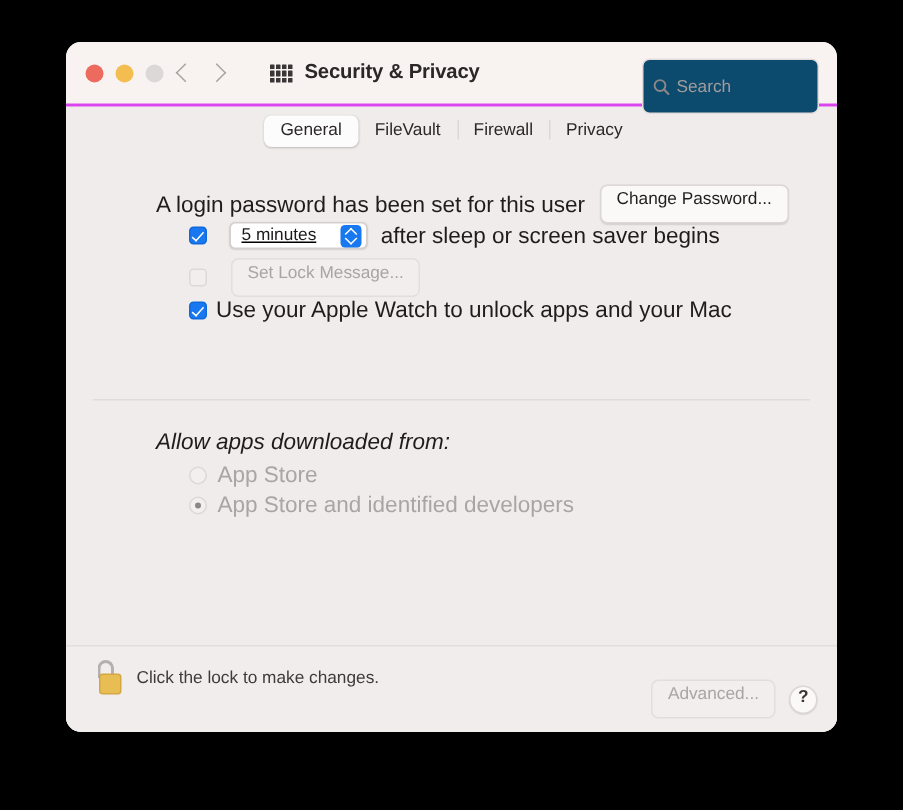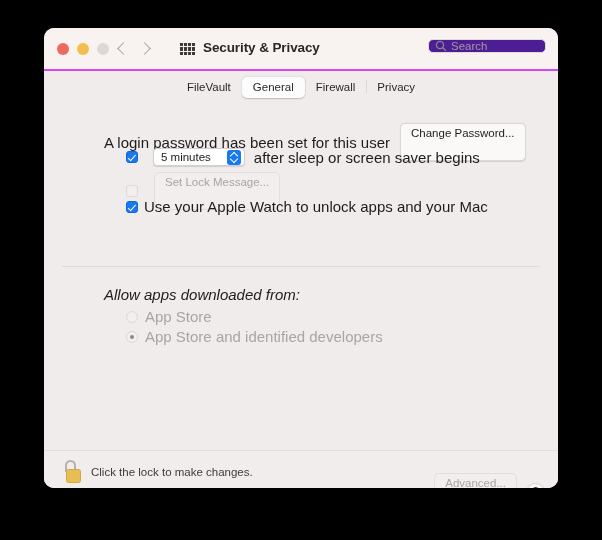--- a/index.html
+++ b/index.html
@@ -98,22 +98,22 @@
     font-weight: bold;
     color: #2b2727;
     letter-spacing: -0.1px;
   }
 
   .search {
     position: absolute;
     right: 12px;
     top: 11px;
     width: 118px;
-    height: 14px;
-    background: #4c1d95;
+    height: 37px;
+    background: #0c4a6e;
     border: 1px solid #e3dcdc;
     border-radius: 5px;
     display: flex;
     align-items: center;
     padding-left: 6px;
   }
   .search svg { flex: none; }
   .search .ph {
     font-size: 11.5px;
     color: #a39c9c;
@@ -173,21 +173,21 @@
   }
   .lbl.dim { color: #aba4a4; }
 
   
   .btn {
     font-size: 11.5px;
     color: #211e1e;
     background: #fbf8f8;
     border: 1px solid #ddd6d6;
     border-radius: 5px;
-    padding: 3px 10px 20px 10px;
+    padding: 3px 10px 8px 10px;
     box-shadow: 0 0.5px 1px rgba(0,0,0,0.12);
     line-height: 13px;
   }
   .btn.disabled {
     color: #aba4a4;
     background: #f2eeee;
     border-color: #e3dddd;
     box-shadow: none;
   }
 
@@ -239,20 +239,21 @@
   
   .popup {
     display: inline-flex;
     align-items: center;
     height: 18px;
     background: #ffffff;
     border: 1px solid #d6cfcf;
     border-radius: 4px;
     padding: 0 3px 0 7px;
     box-shadow: 0 0.5px 1px rgba(0,0,0,0.13);
+    text-decoration: underline;
   }
   .popup .val {
     font-size: 11.5px;
     color: #1c1919;
     margin-right: 16px;
   }
   .stepper {
     width: 14px; height: 15px;
     background: #1878f0;
     border-radius: 3px;
@@ -275,21 +276,21 @@
     left: 18px;
     right: 18px;
     height: 1px;
     background: #e1dada;
   }
 
   
   .bottombar {
     position: absolute;
     left: 0; right: 0; bottom: 0;
-    height: 38px;
+    height: 58px;
     border-top: 1px solid #e4dddd;
     background: #f1eded;
   }
   .lock {
     position: absolute;
     left: 20px;
     top: 9px;
     width: 19px;
     height: 24px;
   }
@@ -380,22 +381,22 @@
         <svg width="12" height="12" viewBox="0 0 12 12">
           <circle cx="5" cy="5" r="3.6" fill="none" stroke="#8d8686" stroke-width="1.3"></circle>
           <line x1="7.7" y1="7.7" x2="10.6" y2="10.6" stroke="#8d8686" stroke-width="1.4" stroke-linecap="round"></line>
         </svg>
         <span class="ph">Search</span>
       </div>
     </div>
 
     <div class="tabrow">
       <div class="tabs">
+        <span class="tab sel">General</span>
         <span class="tab">FileVault</span>
-        <span class="tab sel">General</span>
         <span class="tab sep">Firewall</span>
         <span class="tab sep">Privacy</span>
       </div>
     </div>
 
     <div class="content">
 
       <div class="row" style="left:60px; top:20px;">
         <span class="lbl">A login password has been set for this user</span>
         <span class="btn" style="margin-left:10px;">Change Password...</span>

